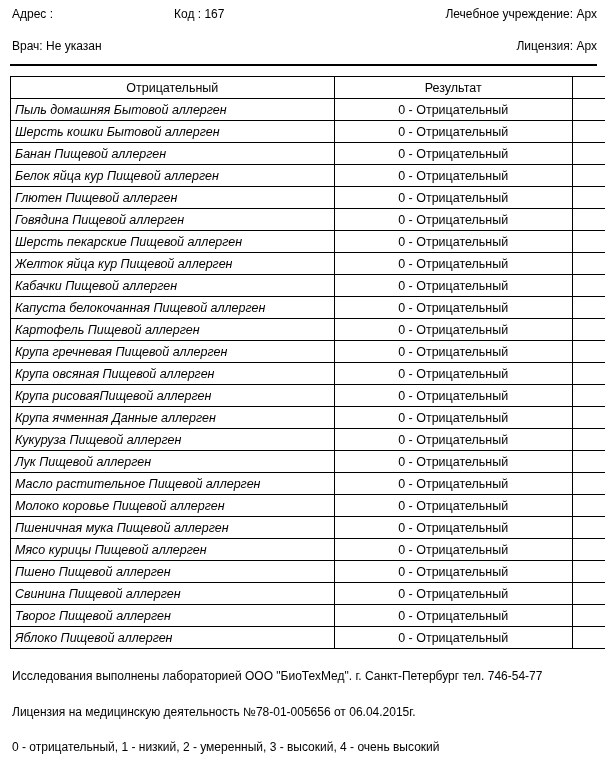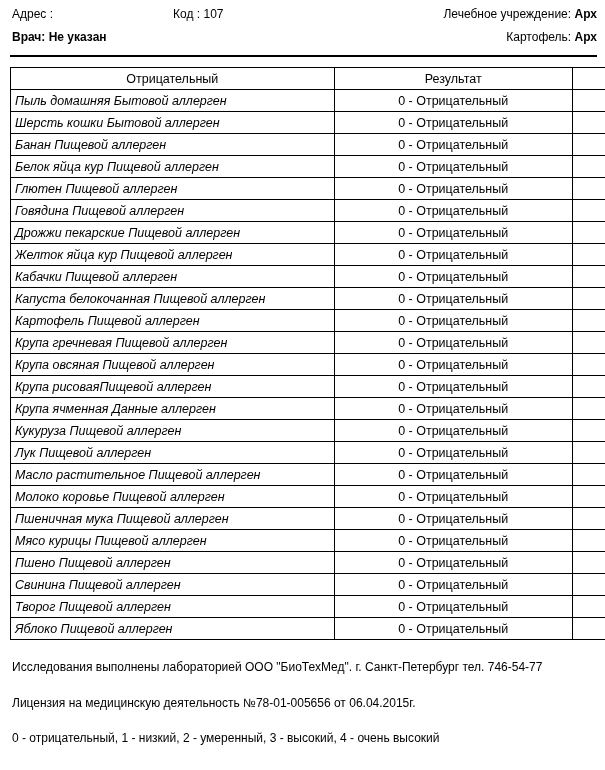--- a/index.html
+++ b/index.html
@@ -31,23 +31,23 @@
   }
   .hrow {
     display: flex;
     justify-content: space-between;
     align-items: baseline;
     white-space: nowrap;
   }
   .hleft { text-align: left; }
   .hcenter { text-align: left; margin-left: -100px; }
   .hright { text-align: right; overflow: hidden; }
-  .bold { font-weight: bold; }
-
-  .header .row1 { margin-bottom: 7px; align-items: flex-end; }
+  .bold { font-weight: normal; }
+
+  .header .row1 { margin-bottom: 16px; align-items: flex-end; }
   .header .row2 { margin-bottom: 1px; gap: 24px; }
   .header .row3 { margin-bottom: 0px; }
 
   
   .sep {
     margin: 10px 8px 0 10px;
     border-top: 2px solid #000;
   }
 
   
@@ -96,35 +96,35 @@
 <div class="page">
 
   <div class="header">
 
     <div class="hrow row1">
       <div class="hleft">
         <span>Адрес :</span>
       </div>
       <div class="hcenter">
         <span>Код :</span>
-        <span>107</span>
+        <span>167</span>
       </div>
       <div class="hright">
         <span>Лечебное учреждение:</span>
         <span class="bold">Арх</span>
       </div>
     </div>
 
     <div class="hrow row2">
       <div class="hleft bold">
         <span>Врач:</span>
         <span>Не указан</span>
       </div>
       <div class="hright">
-        <span>Картофель:</span>
+        <span>Лицензия:</span>
         <span class="bold">Арх</span>
       </div>
     </div>
 
 
   </div>
 
   <div class="sep"></div>
 
   <div class="table-wrap">
@@ -166,21 +166,21 @@
             <td class="name">Глютен Пищевой аллерген</td>
             <td class="res">0 - Отрицательный</td>
             <td class="extra"></td>
           </tr>
           <tr>
             <td class="name">Говядина Пищевой аллерген</td>
             <td class="res">0 - Отрицательный</td>
             <td class="extra"></td>
           </tr>
           <tr>
-            <td class="name">Дрожжи пекарские Пищевой аллерген</td>
+            <td class="name">Шерсть пекарские Пищевой аллерген</td>
             <td class="res">0 - Отрицательный</td>
             <td class="extra"></td>
           </tr>
           <tr>
             <td class="name">Желток яйца кур Пищевой аллерген</td>
             <td class="res">0 - Отрицательный</td>
             <td class="extra"></td>
           </tr>
           <tr>
             <td class="name">Кабачки Пищевой аллерген</td>

